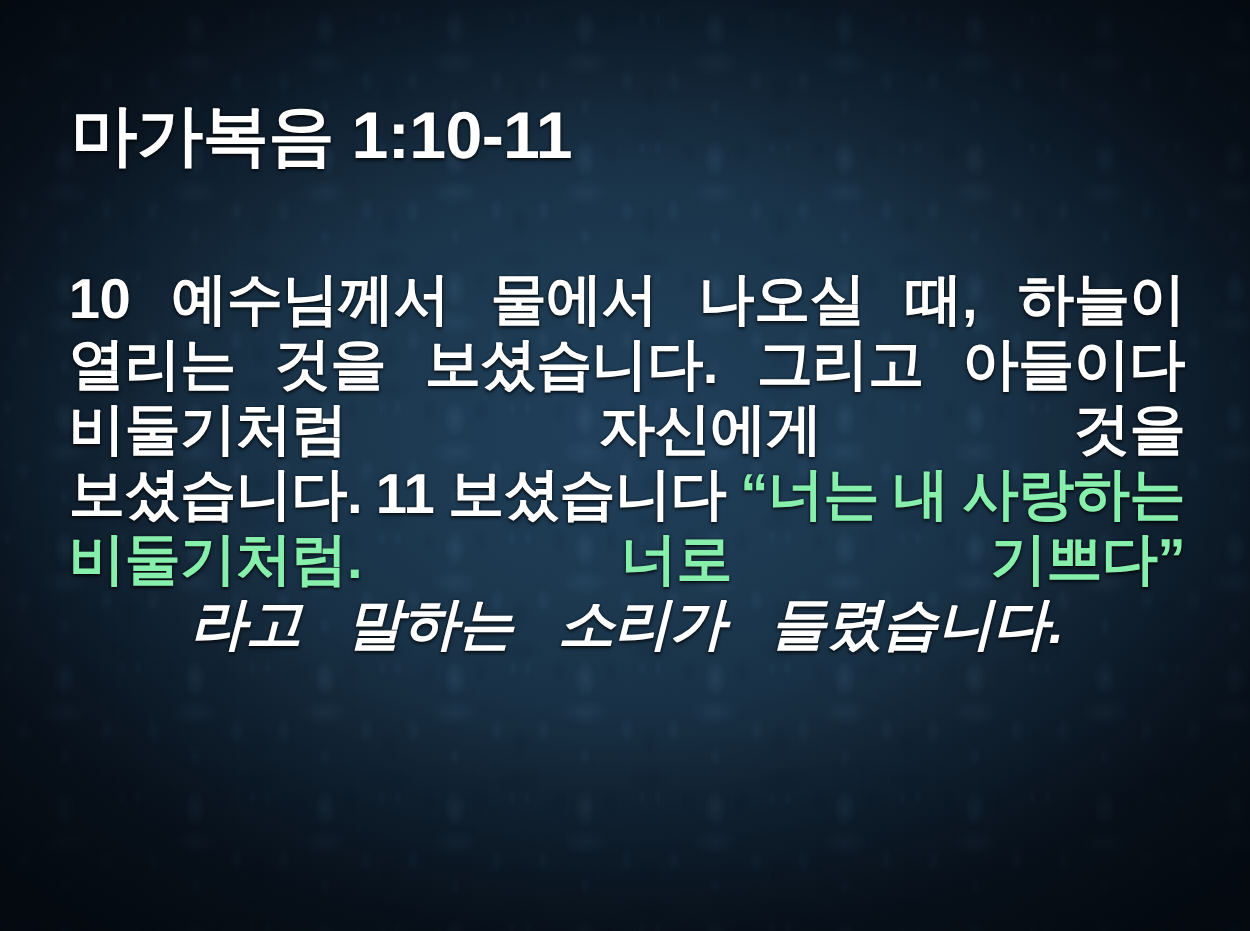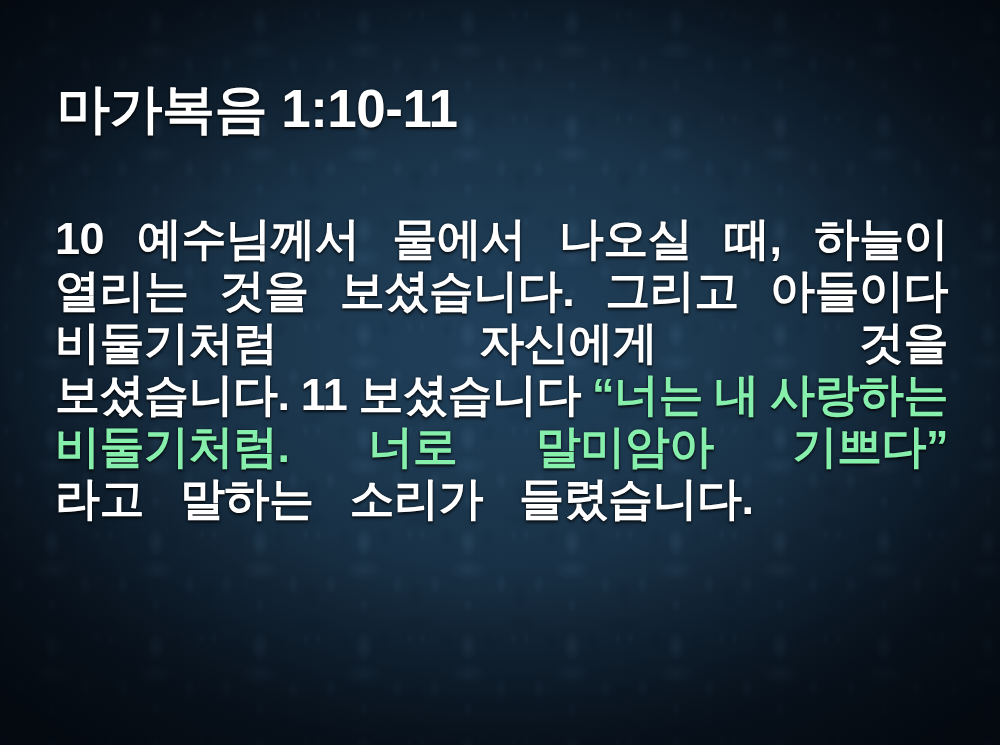--- a/index.html
+++ b/index.html
@@ -115,25 +115,27 @@
     font-weight: bold;
     line-height: 52px;
     height: 52px;
     letter-spacing: -0.5px;
     text-shadow:
       0 2px 3px rgba(0,0,0,0.72),
       0 0 2px rgba(0,0,0,0.5);
     display: flex;
     justify-content: space-between;
     white-space: nowrap;
+    text-align: center;
   }
 
   
   .body-line.ragged {
     display: block;
+    font-style: italic;
   }
 
   .body-line .w {
     display: inline-block;
   }
 
   .gold {
     color: #86efac;
   }
 </style>
@@ -182,21 +184,20 @@
         <span class="w">11</span>
         <span class="w">보셨습니다</span>
         <span class="w gold">“너는</span>
         <span class="w gold">내</span>
         <span class="w gold">사랑하는</span>
       </div>
 
       <div class="body-line">
         <span class="w gold">비둘기처럼.</span>
         <span class="w gold">너로</span>
-        <span class="w gold">말미암아</span>
         <span class="w gold">기쁘다”</span>
       </div>
 
       <div class="body-line ragged">
         <span class="w">라고</span>&nbsp;&nbsp;
         <span class="w">말하는</span>&nbsp;&nbsp;
         <span class="w">소리가</span>&nbsp;&nbsp;
         <span class="w">들렸습니다.</span>
       </div>
 

